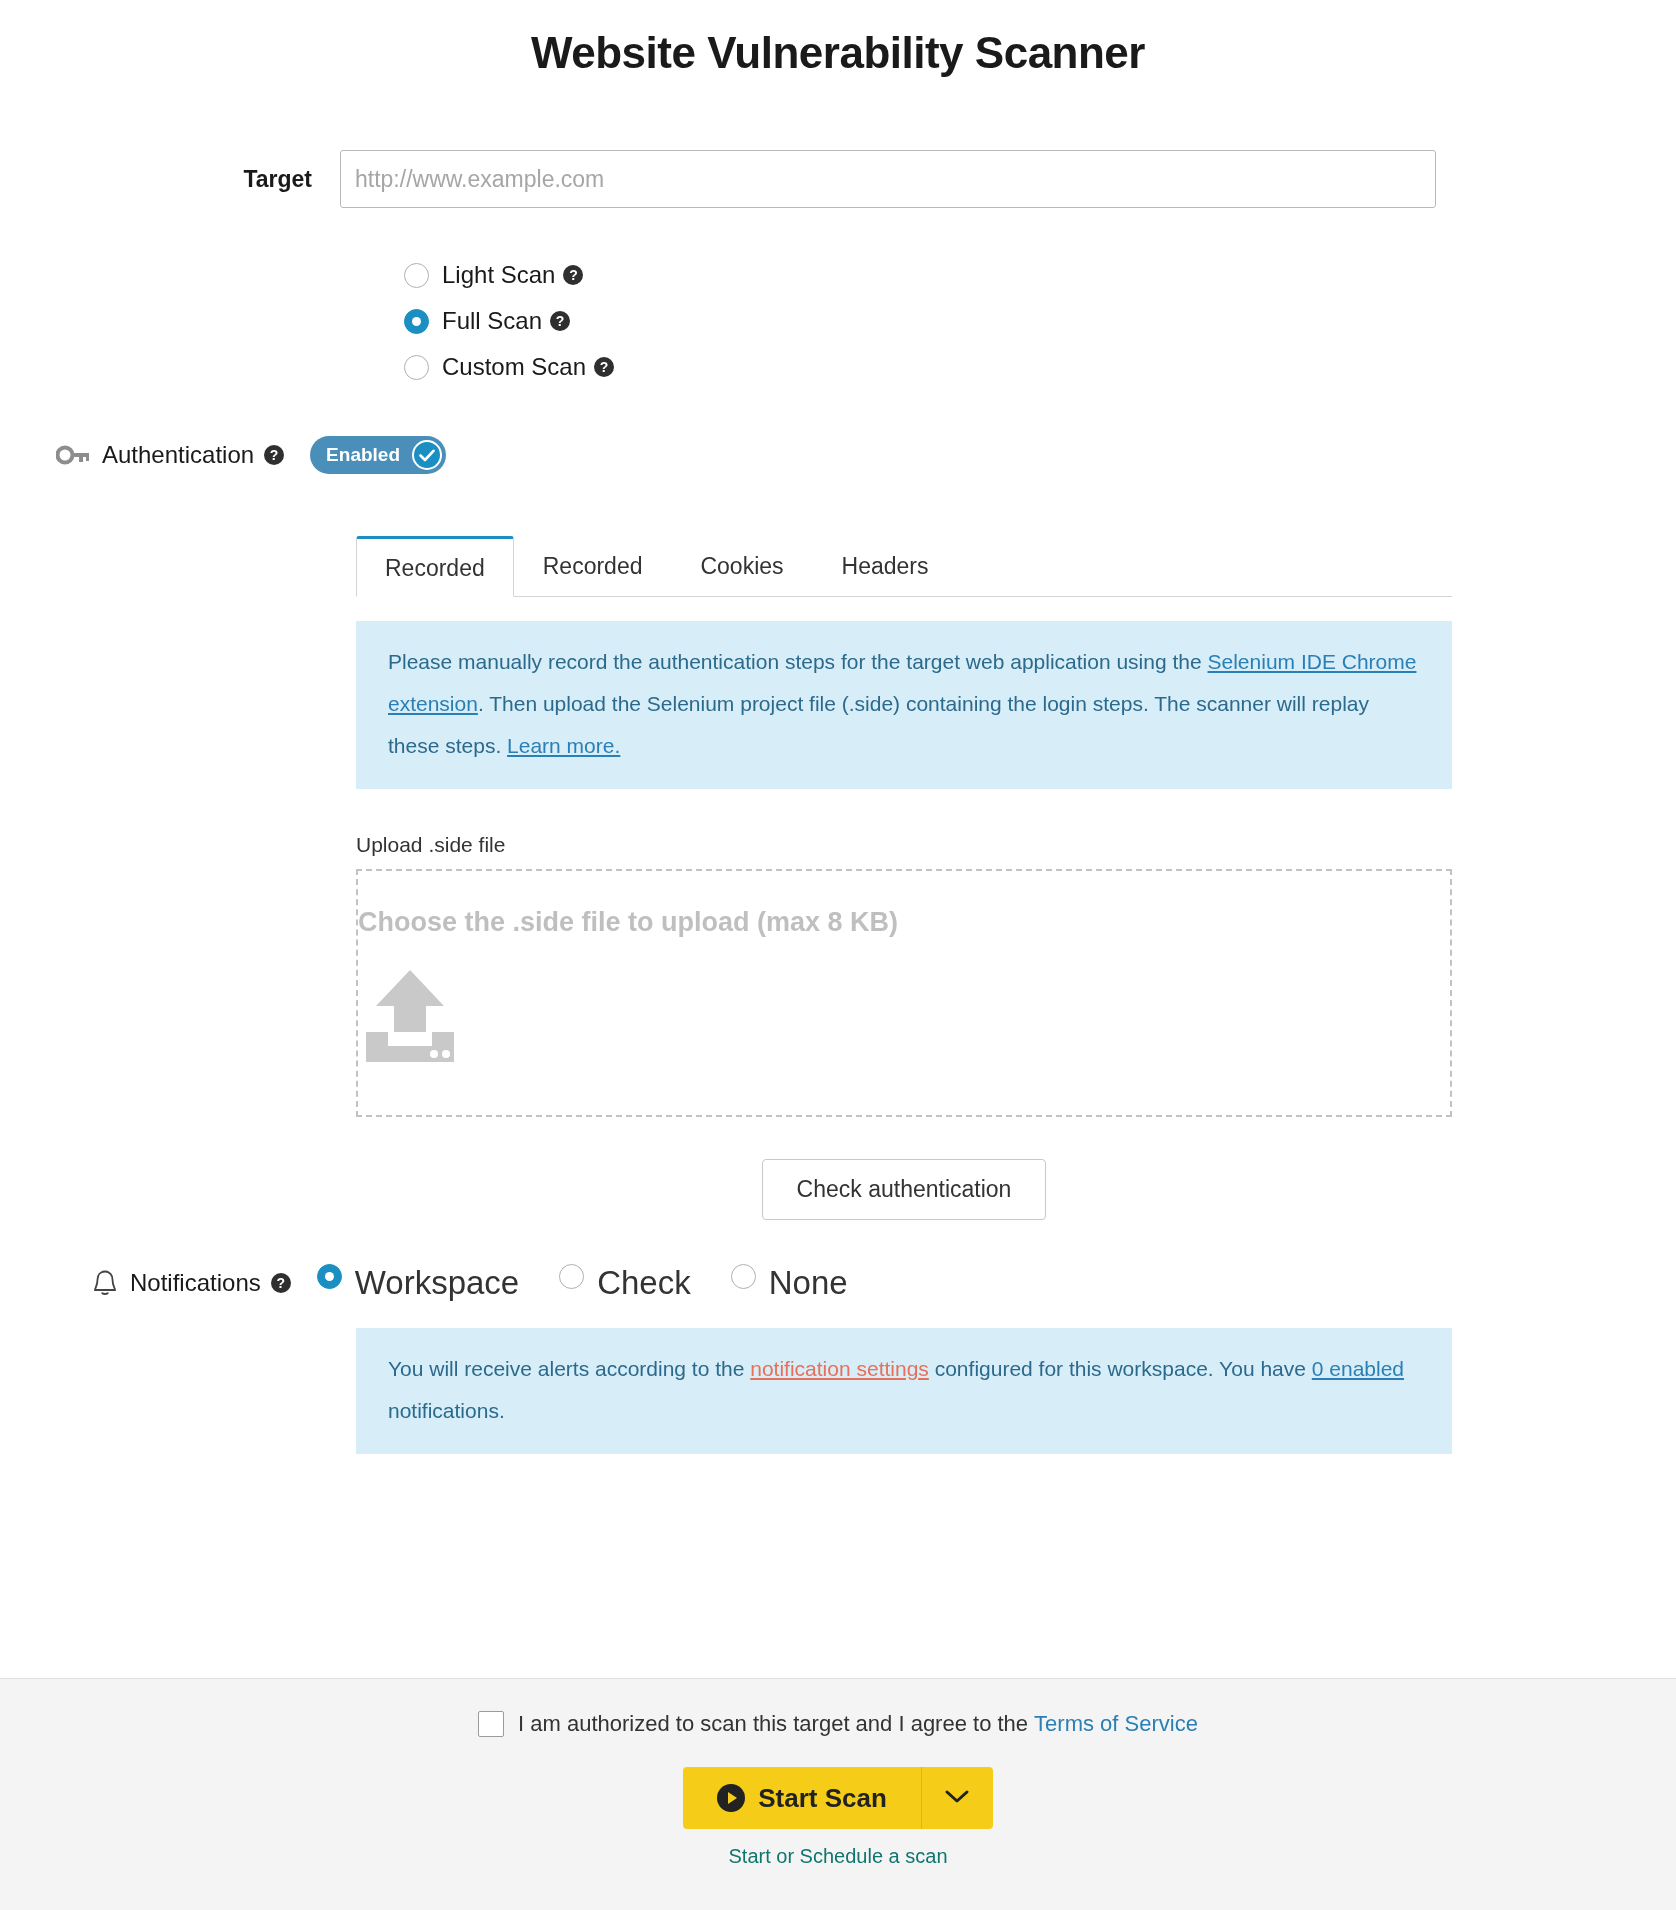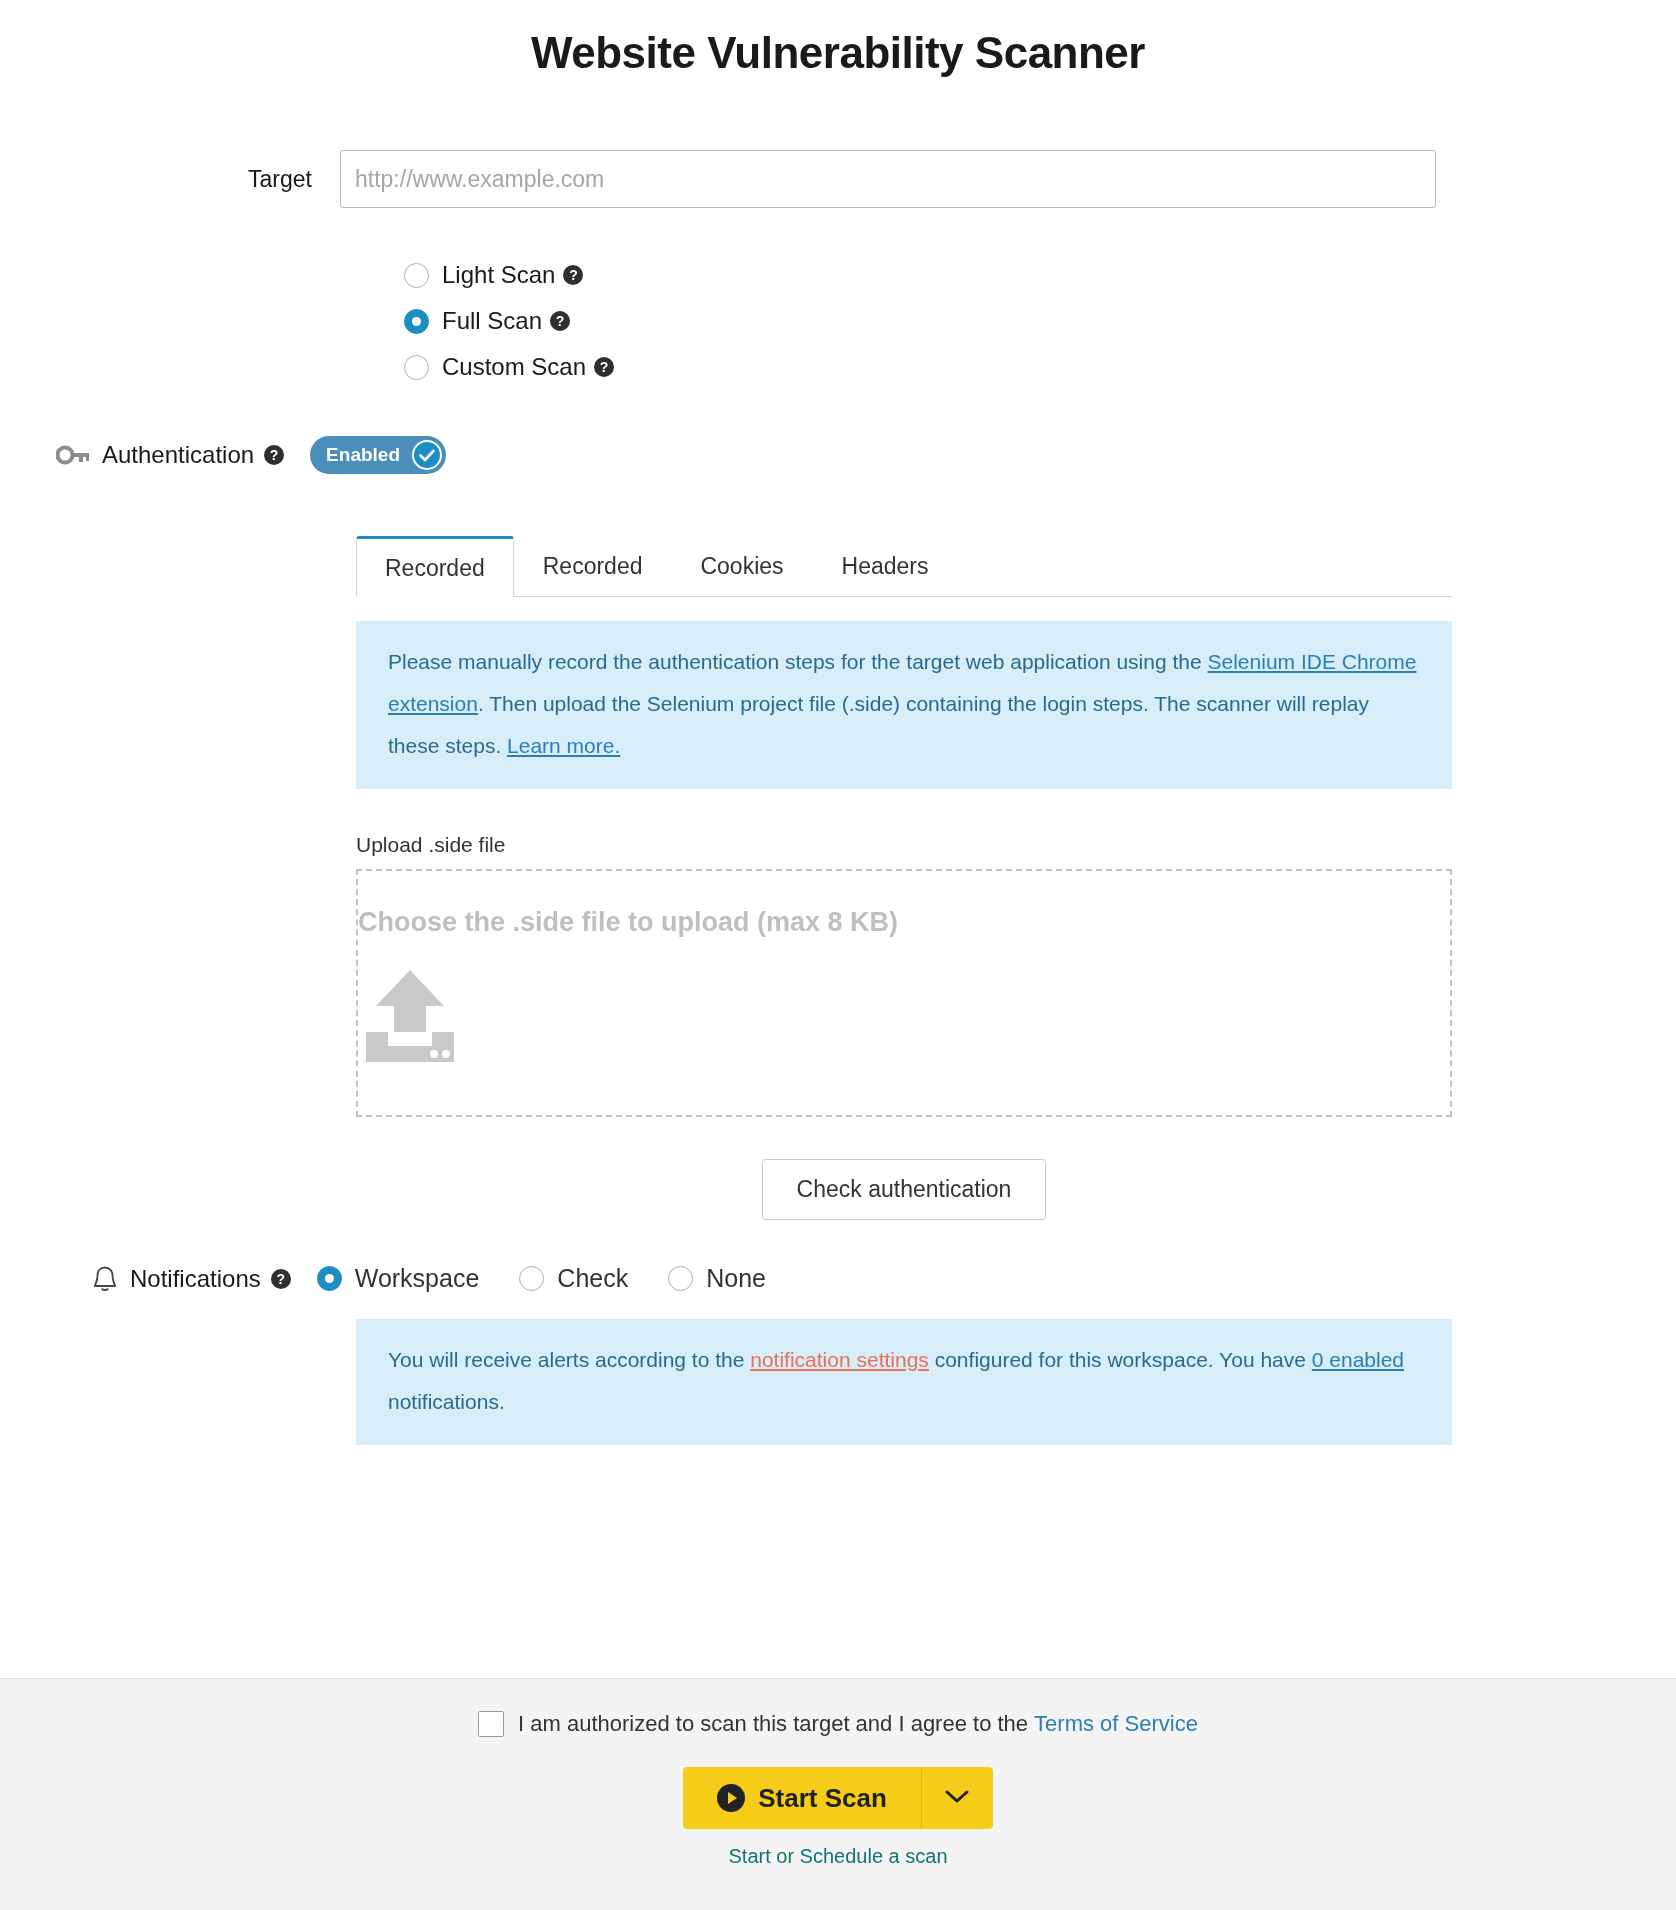--- a/index.html
+++ b/index.html
@@ -32,21 +32,21 @@
   .target-row {
     display: flex;
     align-items: center;
     margin-top: 72px;
   }
   .target-label {
     width: 340px;
     text-align: right;
     padding-right: 28px;
     font-size: 23px;
-    font-weight: normal;
+    font-weight: bold;
     color: #1a1a1a;
   }
   .target-input {
     width: 1096px;
     height: 58px;
     border: 1px solid #b9b9b9;
     border-radius: 3px;
     font-size: 23px;
     padding: 16px 14px;
     color: #555;
@@ -228,21 +228,21 @@
   
   .notif-row {
     display: flex;
     align-items: center;
     margin-top: 44px;
     margin-left: 92px;
   }
   .bell-icon { margin-right: 12px; display:flex; align-items:center; }
   .notif-label { font-size: 24px; color: #1a1a1a; margin-right: 10px; }
   .notif-options { display: flex; align-items: center; margin-left: 26px; }
-  .notif-option { display: flex; align-items: center; margin-right: 40px; font-size: 25px; }
+  .notif-option { display: flex; margin-right: 40px; font-size: 33px; }
 
   .notif-info {
     margin-left: 356px;
     margin-top: 26px;
     width: 1096px;
     background: #d7edf8;
     color: #2b6a8c;
     font-size: 21px;
     line-height: 42px;
     padding: 20px 32px 22px 32px;

